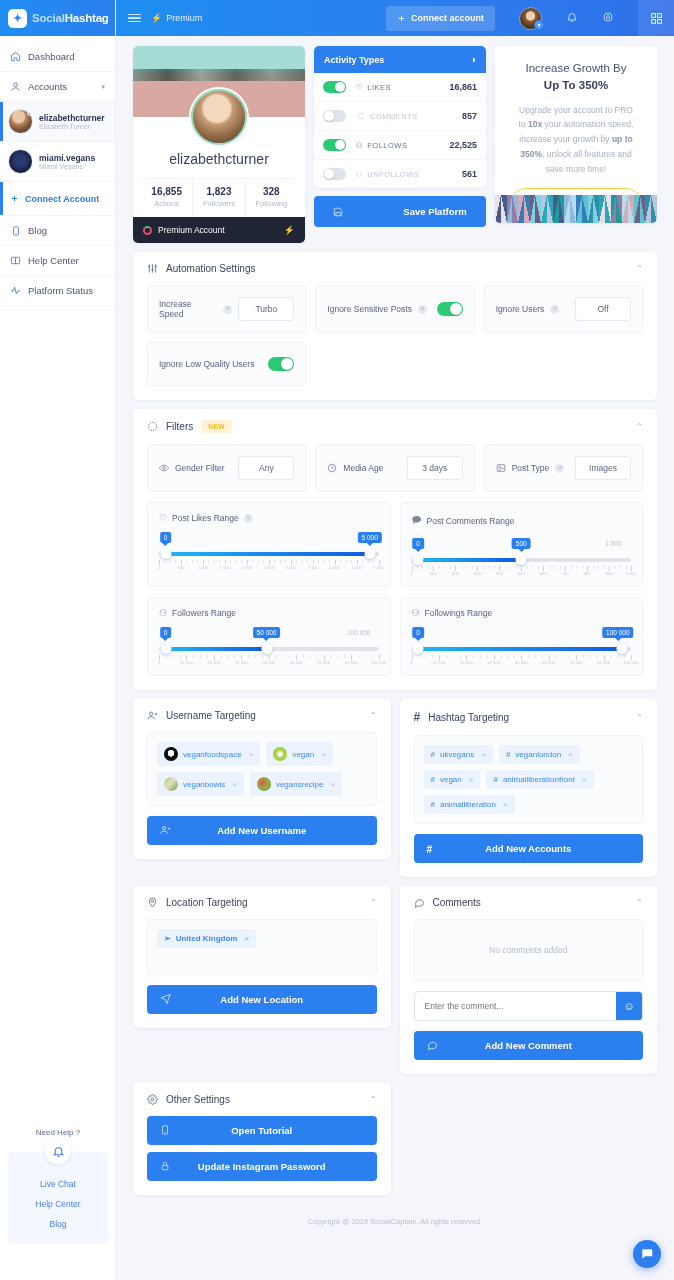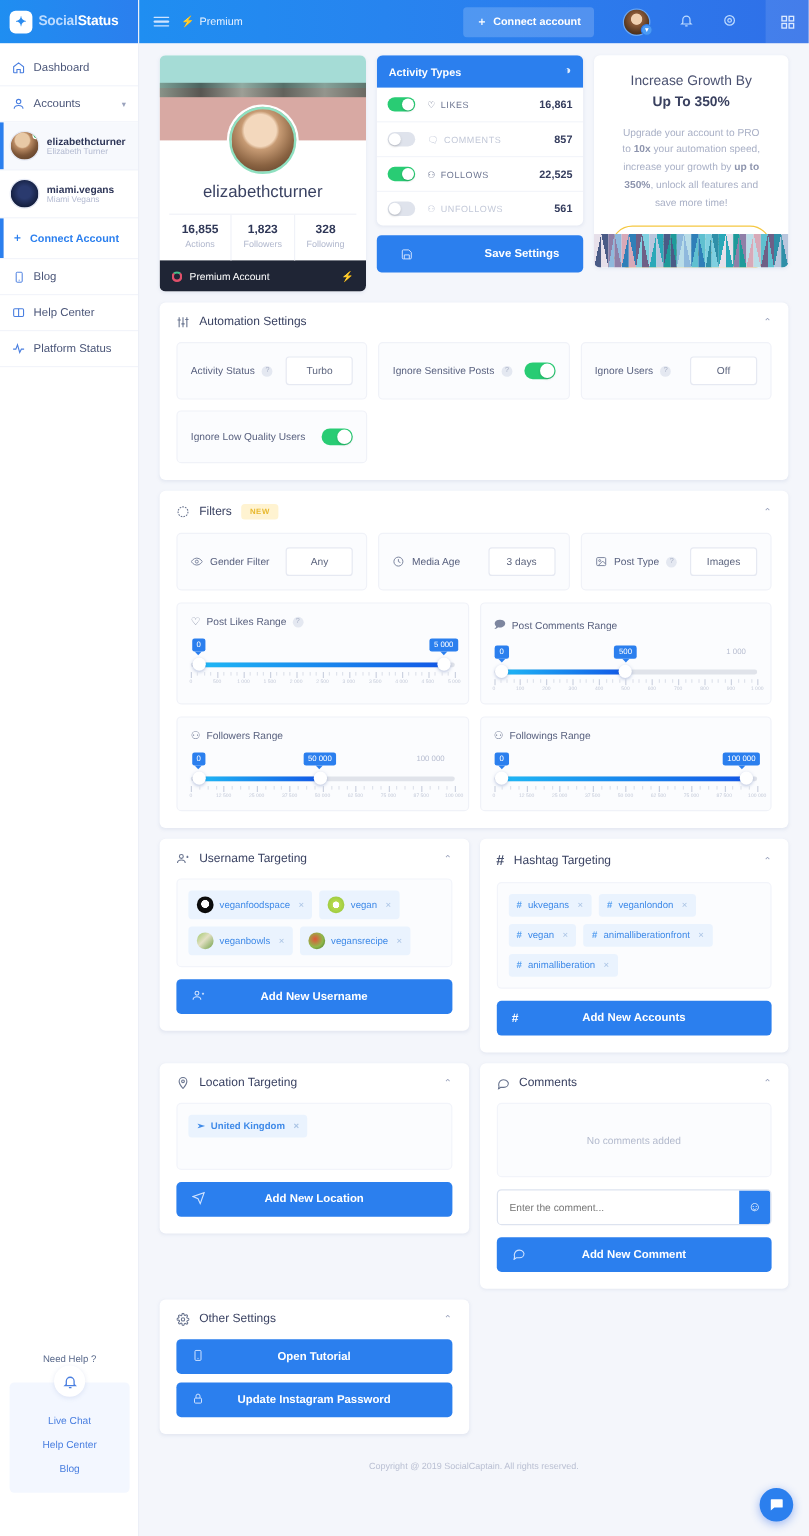--- a/index.html
+++ b/index.html
@@ -307,21 +307,21 @@
 </style>
 </head>
 <body>
 
 <div id="app">
 
   <aside class="sidebar">
     <div class="brand">
       <div class="brand-mark">✦</div>
       <div class="brand-text">
-        <span class="c1">Social</span><span class="c2">Status</span>
+        <span class="c1">Social</span><span class="c2">Hashtag</span>
       </div>
     </div>
 
     <nav class="nav">
       <div class="nav-item">
         <span class="ic">
           <svg width="11" height="11" viewBox="0 0 24 24" fill="none" stroke="#4a7fe0" stroke-width="2">
               <path d="M3 10l9-7 9 7v10a1 1 0 0 1-1 1h-5v-6H9v6H4a1 1 0 0 1-1-1z"></path>
             </svg>
         </span>
@@ -519,21 +519,21 @@
                 <span>UNFOLLOWS</span>
               </span>
             <span class="act-val">561</span>
           </div>
         </div>
         <div class="save-btn">
           <svg width="10" height="10" viewBox="0 0 24 24" fill="none" stroke="#cfe2ff" stroke-width="2">
               <path d="M19 21H5a2 2 0 0 1-2-2V5a2 2 0 0 1 2-2h11l5 5v11a2 2 0 0 1-2 2z"></path>
               <polyline points="17,21 17,13 7,13 7,21"></polyline>
             </svg>
-          <span>Save Settings</span>
+          <span>Save Platform</span>
         </div>
       </section>
 
       <section class="promo card">
         <h3>
           <span>Increase Growth By</span>
           <b>Up To 350%</b>
         </h3>
         <p>
           <span>Upgrade your account to PRO to </span><b>10x</b><span> your automation speed, increase your growth by </span><b>up to 350%</b><span>, unlock all features and save more time!</span>
@@ -583,21 +583,21 @@
               <line x1="2" y1="8" x2="8" y2="8"></line>
               <line x1="9" y1="15" x2="15" y2="15"></line>
               <line x1="16" y1="7" x2="22" y2="7"></line>
             </svg>
         </span>
         <span class="panel-title">Automation Settings</span>
         <span class="caret">⌃</span>
       </div>
       <div class="grid3">
         <div class="setting half">
-          <span class="set-label">Activity Status</span>
+          <span class="set-label">Increase Speed</span>
           <span class="qmark">?</span>
           <span class="set-input">Turbo</span>
         </div>
         <div class="setting half">
           <span class="set-label">Ignore Sensitive Posts</span>
           <span class="qmark">?</span>
           <span class="tg on" style="margin-left:auto;width:26px;height:14px;">
               <span class="kn" style="width:12px;height:12px;"></span>
             </span>
         </div>

